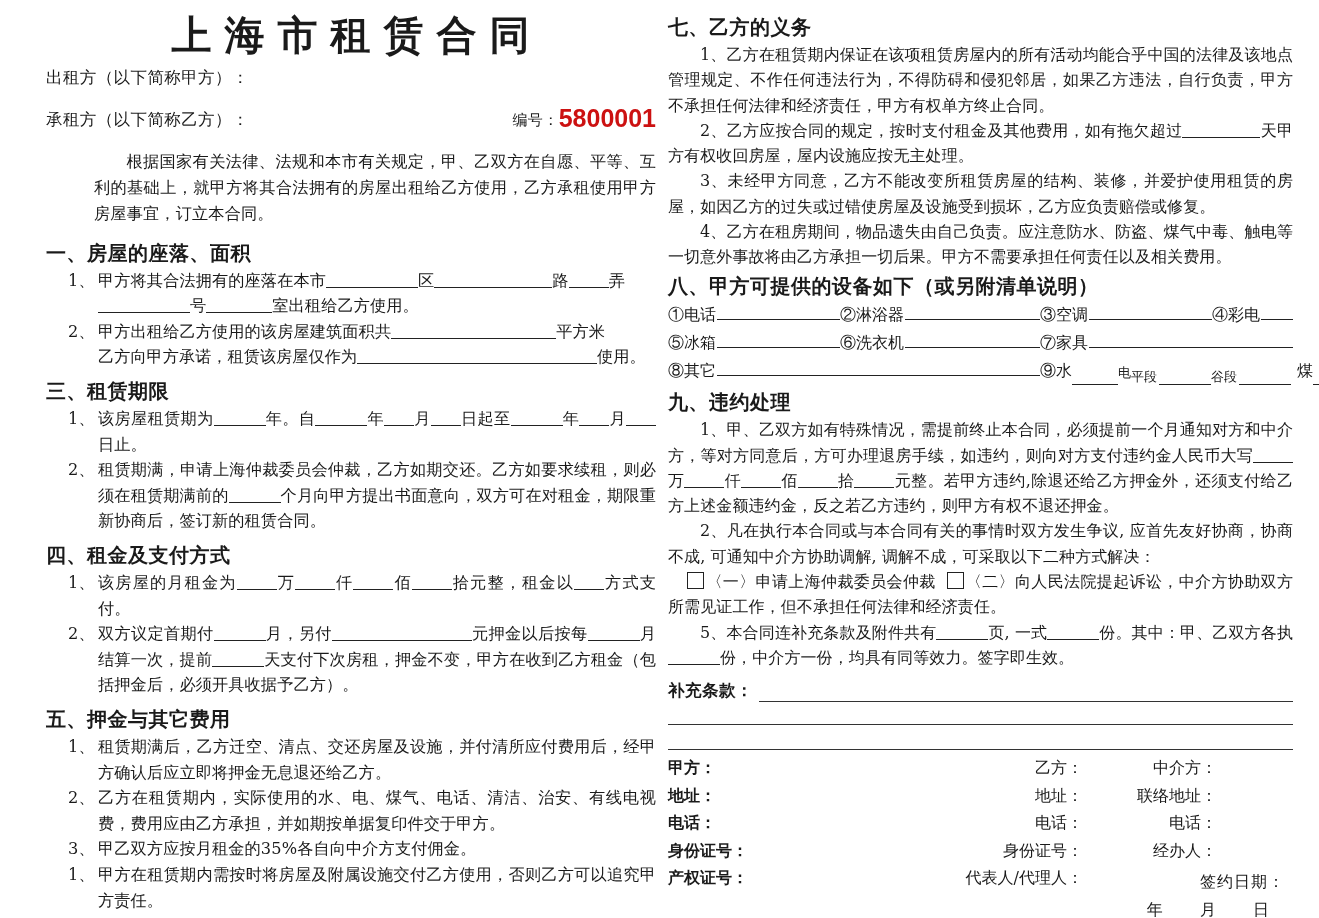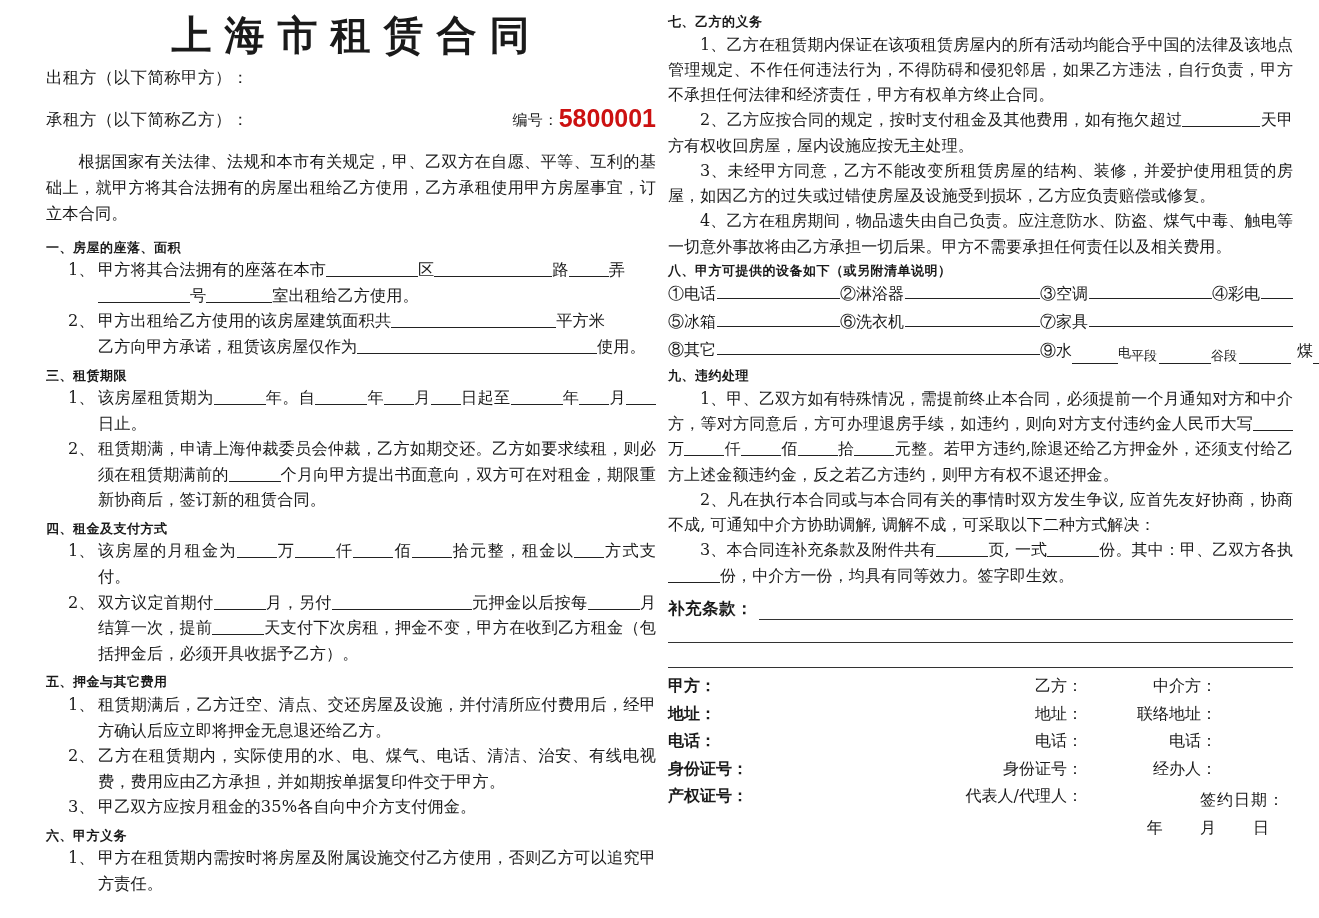--- a/index.html
+++ b/index.html
@@ -45,21 +45,21 @@
     line-height:1.62;
     text-align:justify;
     letter-spacing:.15px;
     margin:0;
   }
   .indent2{text-indent:2em;}
 
   .sec-head{
     font-family:Liberation Sans, sans-serif;
     font-weight:bold;
-    font-size:13px;
+    font-size:20px;
     letter-spacing:.5px;
     margin:2px 0 0 0;
     line-height:1.5;
   }
 
   
   .item{
     display:flex;
     font-size:16.2px;
     line-height:1.58;
@@ -80,21 +80,21 @@
     display:inline-block;
     border-bottom:1px solid #222;
     height:1em;
     vertical-align:-2px;
   }
   .b3{width:30px;} .b4{width:40px;} .b5{width:52px;} .b6{width:66px;}
   .b7{width:78px;} .b8{width:92px;} .b10{width:118px;} .b12{width:140px;}
   .b14{width:165px;} .b20{width:240px;}
 
   
-  .eq-row{display:flex;font-size:16px;line-height:1.75;align-items:center;}
+  .eq-row{display:flex;font-size:16px;line-height:1.75;align-items:flex-start;}
   .eq-cell{display:flex;align-items:baseline;white-space:nowrap;}
   .eq-cell .lab{flex:0 0 auto;}
   .eq-cell .fill{
     flex:1 1 auto;border-bottom:1px solid #222;height:1em;margin-left:1px;min-width:20px;
   }
   .w1{flex:0 0 172px;} .w2{flex:0 0 200px;} .w3{flex:1 1 auto;}
 
   .util{display:flex;align-items:flex-end;font-size:16px;line-height:1.7;}
   .util .u-lab{flex:0 0 auto;}
   .util .u-fill{border-bottom:1px solid #222;height:1em;}
@@ -140,21 +140,21 @@
     <div class="party-line" style="margin-top:4px;">
       <div>出租方（以下简称甲方）：</div>
       <div class="party-row">
         <span class="grow">承租方（以下简称乙方）：</span>
         <span class="serial">
           <span>编号：</span><span class="serial-num">5800001</span>
         </span>
       </div>
     </div>
 
-    <p class="para indent2" style="margin-top:6px;">根据国家有关法律、法规和本市有关规定，甲、乙双方在自愿、平等、互利的基础上，就甲方将其合法拥有的房屋出租给乙方使用，乙方承租使用甲方房屋事宜，订立本合同。</p>
+    <p class="para indent2" style="margin-top:6px;margin-left:48px;">根据国家有关法律、法规和本市有关规定，甲、乙双方在自愿、平等、互利的基础上，就甲方将其合法拥有的房屋出租给乙方使用，乙方承租使用甲方房屋事宜，订立本合同。</p>
 
     <div class="sec-head" style="margin-top:10px;">一、房屋的座落、面积</div>
     <div class="item">
       <span class="no">1、</span>
       <span class="bd"><span>甲方将其合法拥有的座落在本市</span><span class="bl b8"></span><span>区</span><span class="bl b10"></span><span>路</span><span class="bl b4"></span><span>弄</span><br>
       <span class="bl b8"></span><span>号</span><span class="bl b6"></span><span>室出租给乙方使用。</span></span>
     </div>
     <div class="item">
       <span class="no">2、</span>
       <span class="bd"><span>甲方出租给乙方使用的该房屋建筑面积共</span><span class="bl b14"></span><span>平方米</span></span>
@@ -189,21 +189,20 @@
     </div>
     <div class="item">
       <span class="no">2、</span>
       <span class="bd">乙方在租赁期内，实际使用的水、电、煤气、电话、清洁、治安、有线电视费，费用应由乙方承担，并如期按单据复印件交于甲方。</span>
     </div>
     <div class="item">
       <span class="no">3、</span>
       <span class="bd">甲乙双方应按月租金的35%各自向中介方支付佣金。</span>
     </div>
 
-    <div class="sec-head" style="margin-top:6px;">六、甲方义务</div>
     <div class="item">
       <span class="no">1、</span>
       <span class="bd">甲方在租赁期内需按时将房屋及附属设施交付乙方使用，否则乙方可以追究甲方责任。</span>
     </div>
 
   </div>
 
   <div class="col col-right" style="padding-top:10px;">
 
     <div class="sec-head">七、乙方的义务</div>
@@ -268,21 +267,22 @@
             </span>
         </span>
         <span class="u-lab" style="margin-left:6px;">煤</span>
           <span class="u-fill" style="flex:1 1 auto;min-width:60px;"></span>
       </span>
     </div>
 
     <div class="sec-head" style="margin-top:2px;">九、违约处理</div>
     <p class="item-r"><span>1、甲、乙双方如有特殊情况，需提前终止本合同，必须提前一个月通知对方和中介方，等对方同意后，方可办理退房手续，如违约，则向对方支付违约金人民币大写</span><span class="bl b4"></span><span>万</span><span class="bl b4"></span><span>仟</span><span class="bl b4"></span><span>佰</span><span class="bl b4"></span><span>拾</span><span class="bl b4"></span><span>元整。若甲方违约,除退还给乙方押金外，还须支付给乙方上述金额违约金，反之若乙方违约，则甲方有权不退还押金。</span></p>
     <p class="item-r">2、凡在执行本合同或与本合同有关的事情时双方发生争议, 应首先友好协商，协商不成, 可通知中介方协助调解, 调解不成，可采取以下二种方式解决：</p>
-    <p class="item-r"><span>3、本合同连补充条款及附件共有</span><span class="bl b5"></span><span>页, 一式</span><span class="bl b5"></span><span>份。其中：甲、乙双方各执</span><span class="bl b5"></span><span>份，中介方一份，均具有同等效力。签字即生效。</span></p>
+    <p class="item-r" style="text-indent:1.2em;"><span class="cbx"></span><span>〈一〉申请上海仲裁委员会仲裁</span>&nbsp;&nbsp;<span class="cbx"></span><span>〈二〉向人民法院提起诉讼，中介方协助双方所需见证工作，但不承担任何法律和经济责任。</span></p>
+    <p class="item-r"><span>5、本合同连补充条款及附件共有</span><span class="bl b5"></span><span>页, 一式</span><span class="bl b5"></span><span>份。其中：甲、乙双方各执</span><span class="bl b5"></span><span>份，中介方一份，均具有同等效力。签字即生效。</span></p>
 
     <div class="supp-row" style="margin-top:10px;">
       <span class="sl">补充条款：</span>
       <span class="sfillline"></span>
     </div>
     <div class="ruled" style="margin-top:22px;"></div>
     <div class="ruled" style="margin-top:24px;"></div>
 
     <div class="sig">
       <div class="scol c1">

